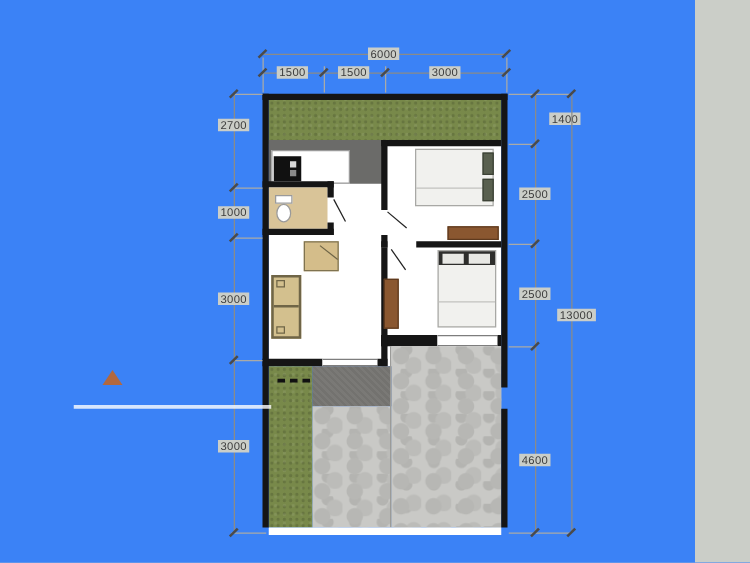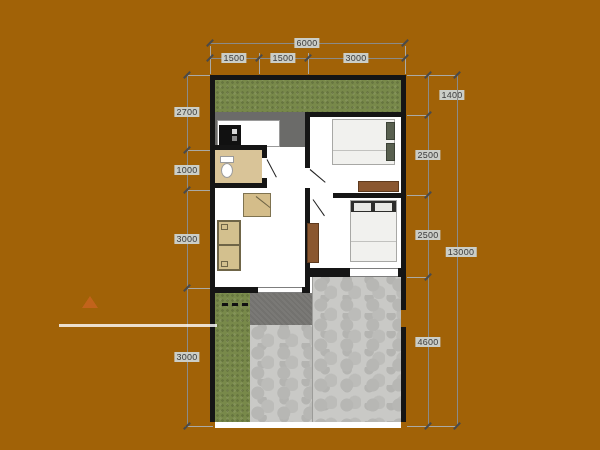--- a/index.html
+++ b/index.html
@@ -1,21 +1,21 @@
 <!DOCTYPE html>
 <html><head>
 <meta charset="utf-8">
 <style>
   html,body{margin:0;padding:0;}
   body{
     width:600px;height:450px;
     font-family:"Liberation Sans","DejaVu Sans",sans-serif;
     background:#cbcec8;
   }
-  .canvas{position:relative;width:600px;height:450px;background:#a16207;overflow:hidden;text-decoration:underline;}
+  .canvas{position:relative;width:556px;height:450px;background:#3b82f6;overflow:hidden;text-decoration:underline;}
   .abs{position:absolute;}
   
   #plan{left:210px;top:75px;width:196px;height:353px;}
   .wall{background:#151515;}
   .floor{background:#ffffff;}
   .grass{
     background:
       radial-gradient(rgba(0,0,0,.14) 1px, transparent 1.6px),
       radial-gradient(rgba(255,255,255,.08) 1px, transparent 1.6px),
       #78894a;
@@ -176,41 +176,41 @@
   <div class="abs ext" style="left:188px;top:190px;width:22px;height:1px;"></div>
   <div class="abs ext" style="left:188px;top:288px;width:22px;height:1px;"></div>
   <div class="abs ext" style="left:185px;top:426px;width:28px;height:1px;"></div>
 
   <div class="abs dline" style="left:187px;top:75px;width:1px;height:351px;"></div>
   <div class="abs tick" style="left:187px;top:75px;"></div>
   <div class="abs tick" style="left:187px;top:150px;"></div>
   <div class="abs tick" style="left:187px;top:190px;"></div>
   <div class="abs tick" style="left:187px;top:288px;"></div>
   <div class="abs tick" style="left:187px;top:426px;"></div>
-  <div class="abs dlabel" style="left:187px;top:112px;">2700</div>
+  <div class="abs dlabel" style="left:187px;top:100px;">2700</div>
   <div class="abs dlabel" style="left:187px;top:170px;">1000</div>
   <div class="abs dlabel" style="left:187px;top:239px;">3000</div>
   <div class="abs dlabel" style="left:187px;top:357px;">3000</div>
 
   <div class="abs ext" style="left:407px;top:75px;width:50px;height:1px;"></div>
   <div class="abs ext" style="left:407px;top:115px;width:21px;height:1px;"></div>
   <div class="abs ext" style="left:407px;top:195px;width:21px;height:1px;"></div>
   <div class="abs ext" style="left:407px;top:277px;width:21px;height:1px;"></div>
   <div class="abs ext" style="left:407px;top:426px;width:50px;height:1px;"></div>
 
   <div class="abs dline" style="left:428px;top:75px;width:1px;height:351px;"></div>
   <div class="abs tick" style="left:428px;top:75px;"></div>
   <div class="abs tick" style="left:428px;top:115px;"></div>
   <div class="abs tick" style="left:428px;top:195px;"></div>
   <div class="abs tick" style="left:428px;top:277px;"></div>
   <div class="abs tick" style="left:428px;top:426px;"></div>
   <div class="abs dlabel" style="left:452px;top:95px;">1400</div>
   <div class="abs dlabel" style="left:428px;top:155px;">2500</div>
   <div class="abs dlabel" style="left:428px;top:235px;">2500</div>
-  <div class="abs dlabel" style="left:428px;top:342px;text-align:right;">4600</div>
+  <div class="abs dlabel" style="left:428px;top:368px;text-align:right;">4600</div>
 
   <div class="abs dline" style="left:457px;top:75px;width:1px;height:351px;"></div>
   <div class="abs tick" style="left:457px;top:75px;"></div>
   <div class="abs tick" style="left:457px;top:426px;"></div>
   <div class="abs dlabel" style="left:461px;top:252px;">13000</div>
 
   <div class="abs wm-accent" style="left:82px;top:296px;z-index:31;"></div>
   <div class="abs wm-underline" style="left:59px;top:324px;width:158px;z-index:30;"></div>
 
 

